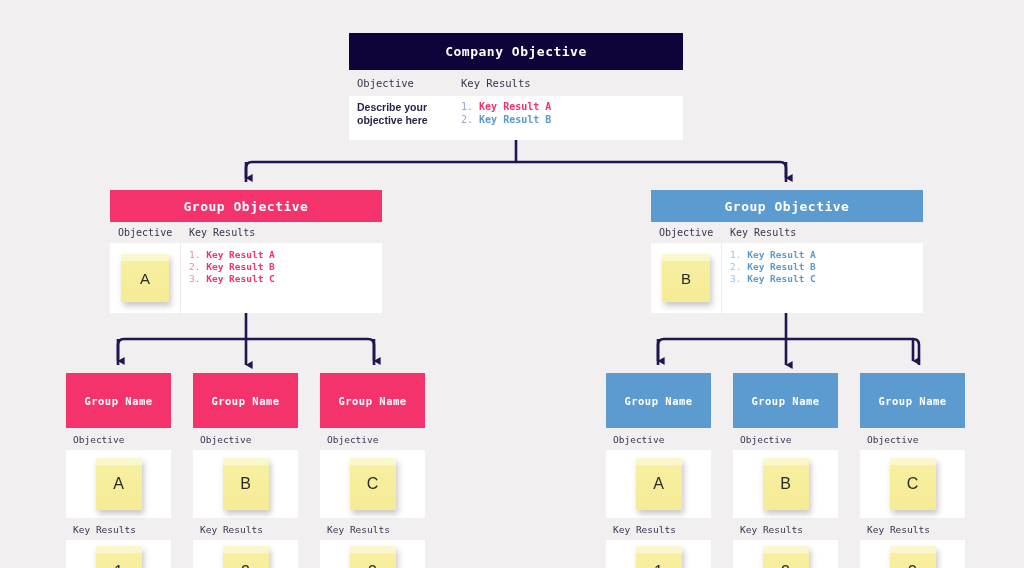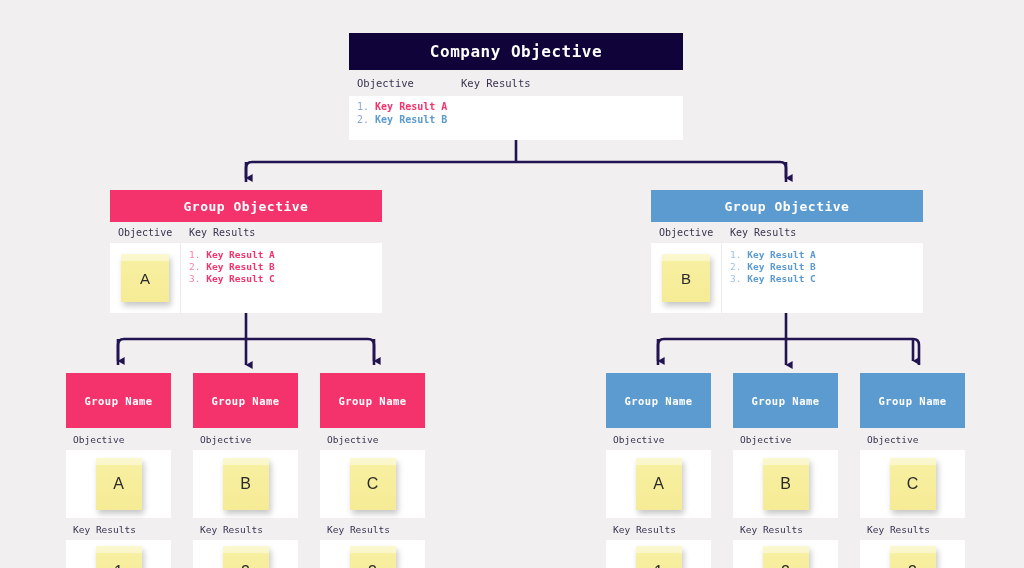--- a/index.html
+++ b/index.html
@@ -52,21 +52,21 @@
 
   
   #company-card {
     left: 349px;
     top: 33px;
     width: 334px;
     height: 107px;
   }
   #company-card .card-header {
     height: 37px;
-    font-size: 16px;
+    font-size: 13px;
   }
   .co-labels {
     display: flex;
     background: #f1eff0;
     height: 26px;
     align-items: center;
   }
   .co-labels .lbl {
     font-size: 10.5px;
     color: #3b3350;
@@ -255,20 +255,21 @@
 
   <div class="card" id="company-card">
     <div class="card-header hdr-navy">Company Objective</div>
 
     <div class="co-labels">
       <span class="lbl lbl-obj">Objective</span>
       <span class="lbl lbl-kr">Key Results</span>
     </div>
 
     <div class="co-body">
+      <div class="co-obj-text">Describe your objective here</div>
       <ul class="co-kr-list">
         <li>
           <span class="num">1.</span>
           <span class="kr-pink">Key Result A</span>
         </li>
         <li>
           <span class="num">2.</span>
           <span class="kr-blue">Key Result B</span>
         </li>
       </ul>

